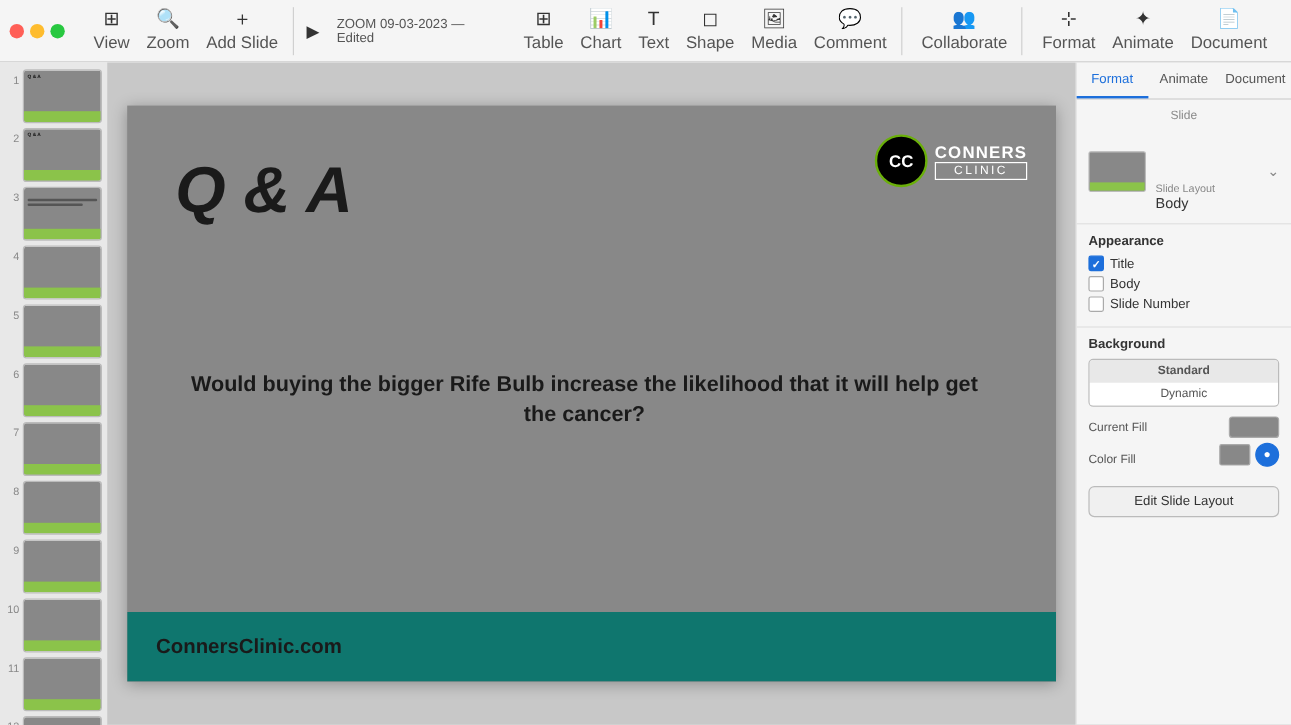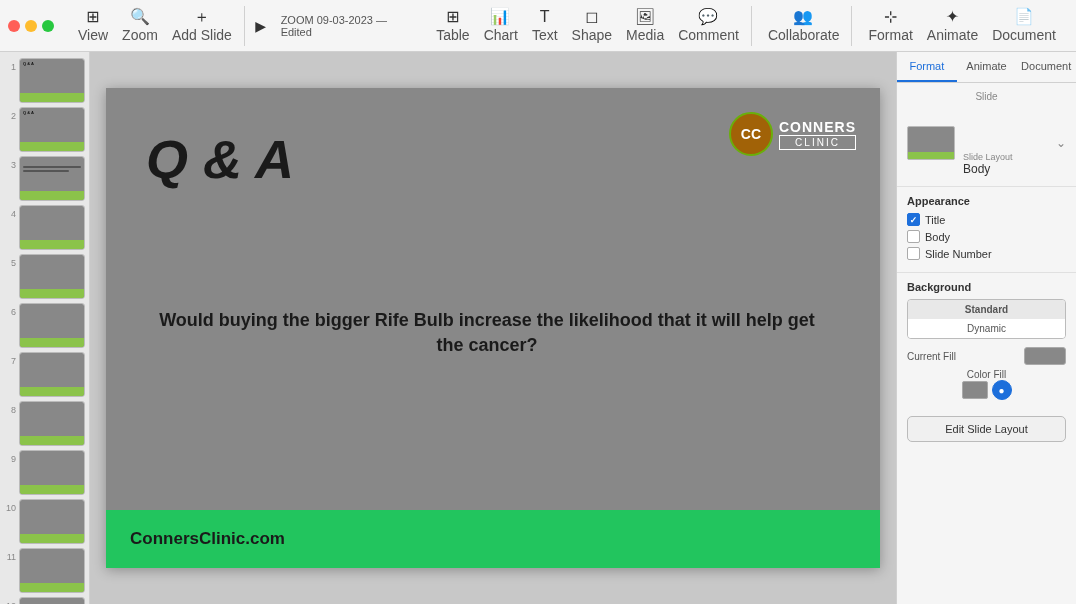--- a/index.html
+++ b/index.html
@@ -137,21 +137,21 @@
       position: relative;
       box-shadow: 0 2px 12px rgba(0,0,0,0.3);
       overflow: hidden;
     }
     .slide-bottom-bar {
       position: absolute;
       bottom: 0;
       left: 0;
       right: 0;
       height: 58px;
-      background: #22c55e;
+      background: #0f766e;
       display: flex;
       align-items: center;
       justify-content: space-between;
       padding: 0 24px;
     }
     .slide-bottom-left {
       font-size: 17px;
       font-weight: 600;
       color: #1a1a1a;
     }
@@ -185,21 +185,21 @@
       top: 24px;
       right: 24px;
       display: flex;
       align-items: center;
       gap: 6px;
     }
     .logo-circle {
       width: 44px;
       height: 44px;
       border-radius: 50%;
-      background: #a16207;
+      background: #000000;
       display: flex;
       align-items: center;
       justify-content: center;
       font-size: 14px;
       font-weight: bold;
       color: white;
       border: 2px solid #6aaf0a;
     }
     .logo-text-block {
       display: flex;
@@ -376,23 +376,22 @@
     }
     .fill-swatch {
       width: 42px;
       height: 18px;
       background: #888;
       border-radius: 3px;
       border: 1px solid #aaa;
     }
     .color-fill-row {
       display: flex;
-      align-items: center;
+      align-items: flex-end;
       justify-content: space-between;
-      flex-direction: column;
     }
     .color-swatch-row {
       display: flex;
       align-items: center;
       gap: 4px;
     }
     .small-swatch {
       width: 26px;
       height: 18px;
       background: #888;

